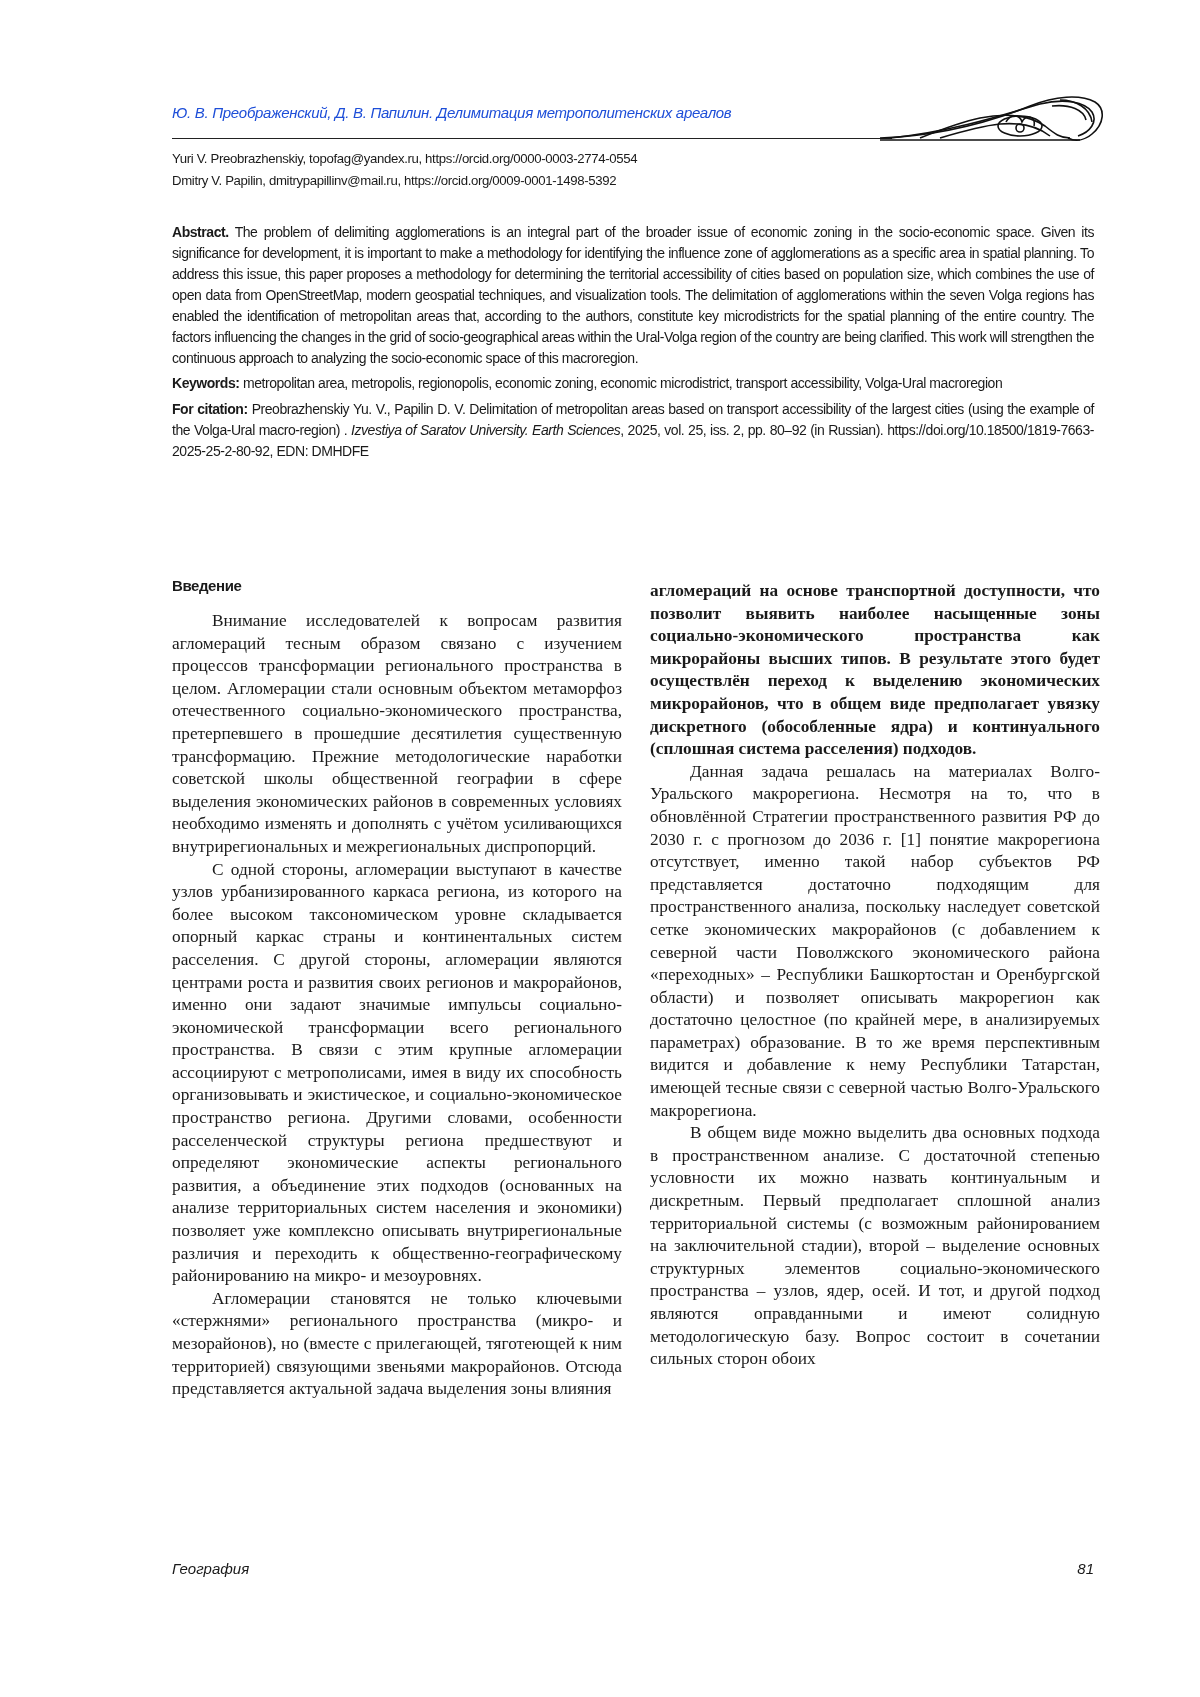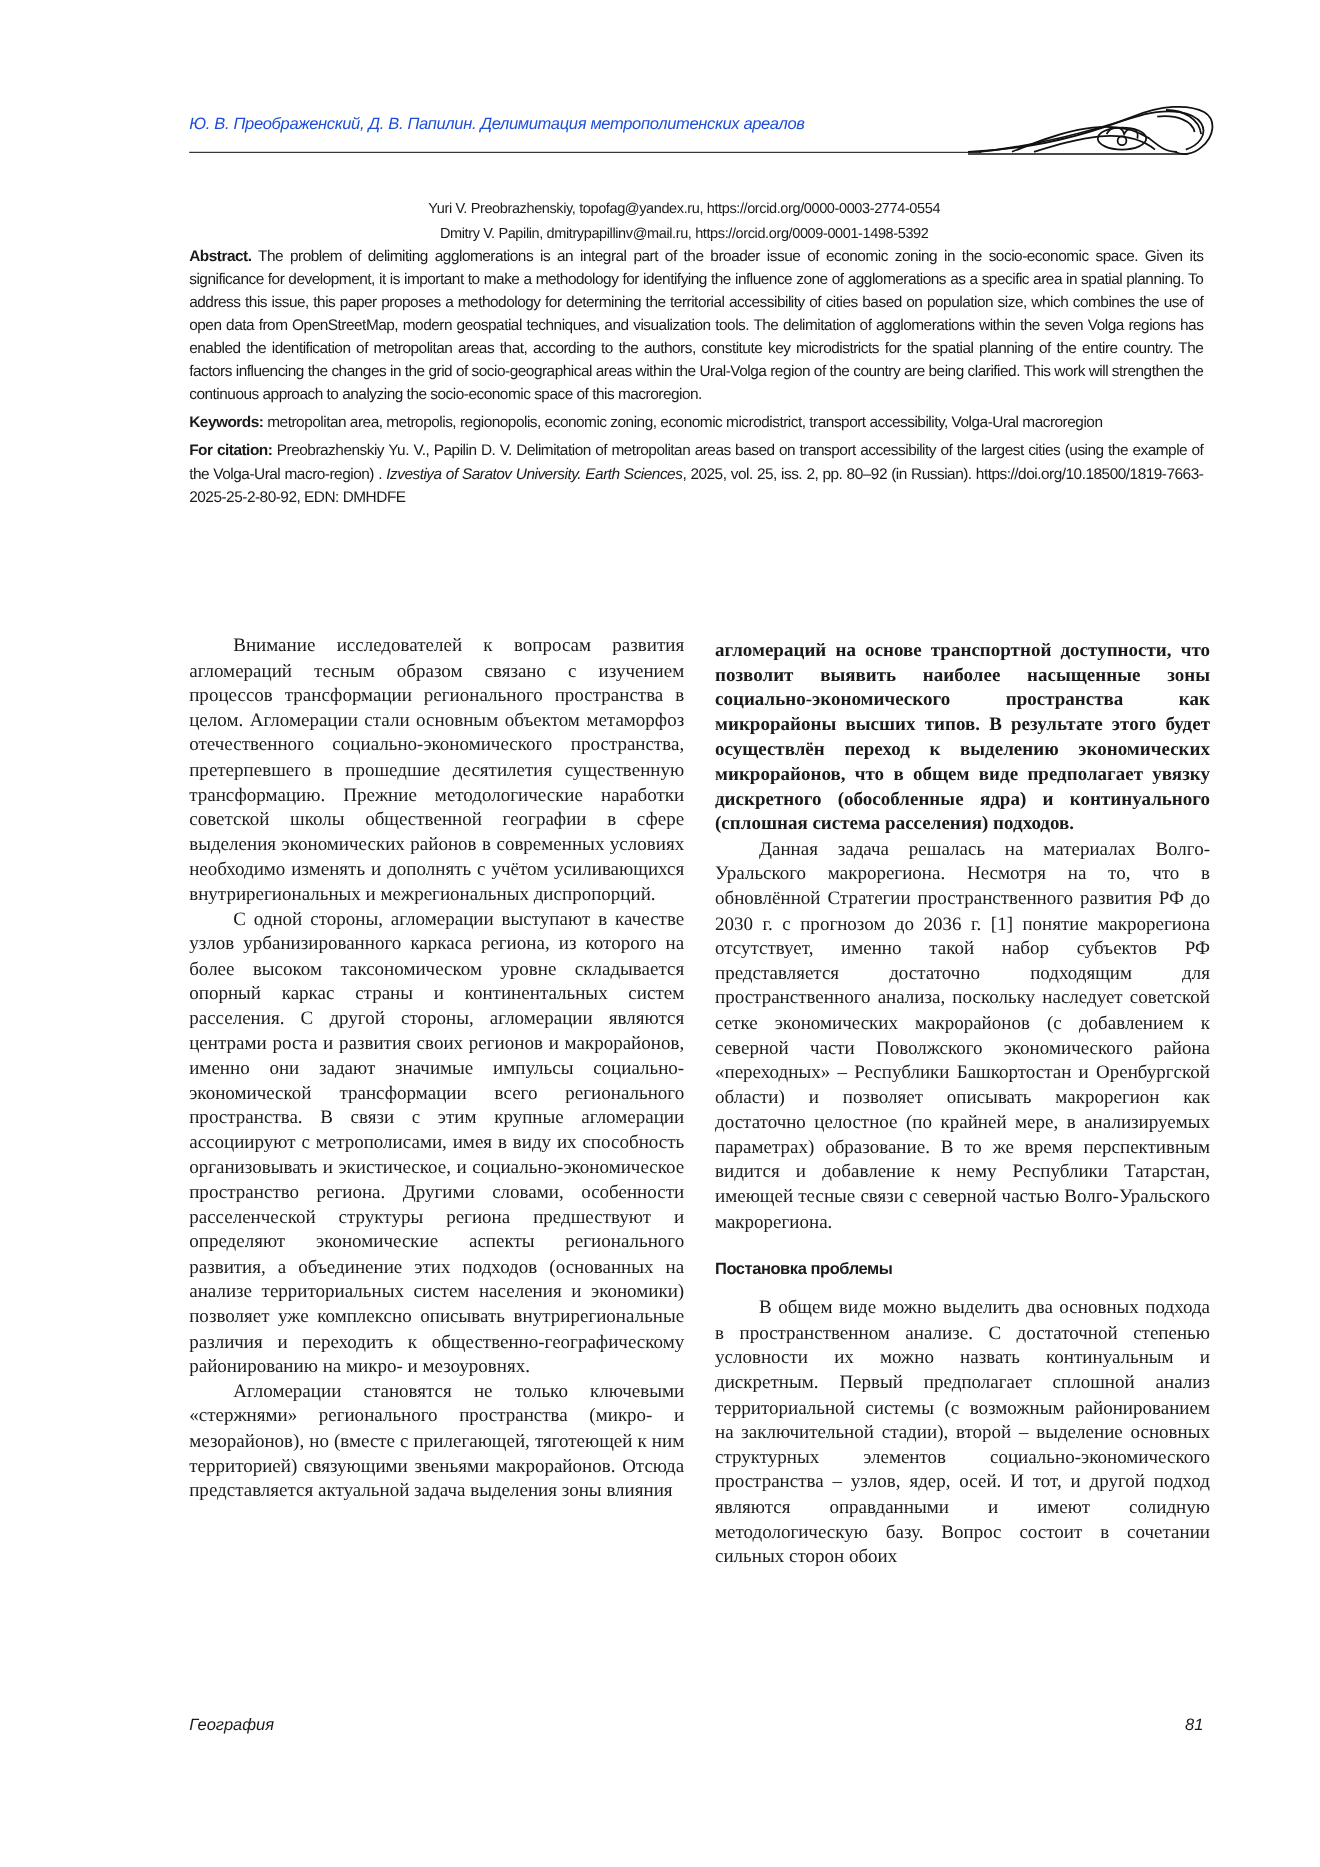--- a/index.html
+++ b/index.html
@@ -5,21 +5,21 @@
   html, body { margin: 0; padding: 0; background: #ffffff; }
   body { width: 1200px; height: 1697px; position: relative; overflow: hidden; color: #1a1a1a; }
   .sans { font-family: "Liberation Sans", "DejaVu Sans", sans-serif; }
   .serif { font-family: "Liberation Serif", "DejaVu Serif", serif; }
 
   #running-header { position: absolute; left: 172px; top: 100px; width: 930px; height: 50px; }
   #running-header .title { position: absolute; left: 0; top: 4px; font-size: 15px; font-style: italic; letter-spacing: -0.3px; color: #1d4ed8; white-space: nowrap; }
   #running-header .rule { position: absolute; left: 0; top: 38px; width: 720px; border-top: 1.3px solid #222; }
   #running-header svg { position: absolute; left: 708px; top: -8px; }
 
-  #authors { position: absolute; left: 172px; top: 179px; width: 900px; font-size: 13.2px; line-height: 22px; letter-spacing: -0.35px; text-align: center; }
+  #authors { position: absolute; left: 172px; top: 148px; width: 900px; font-size: 13.2px; line-height: 22px; letter-spacing: -0.35px; }
   #authors div { white-space: nowrap; }
 
   #abstract-block { position: absolute; left: 172px; top: 222px; width: 922px; font-size: 14px; line-height: 21px; text-align: justify; letter-spacing: -0.45px; }
   #abstract-block p { margin: 0 0 4px 0; }
   #abstract-block b { font-weight: bold; }
   #abstract-block .cit { margin-top: 5px; }
   #abstract-block .license { margin-top: 8px; }
 
   .column { position: absolute; top: 576px; width: 450px; font-size: 17.3px; line-height: 22.6px; text-align: justify; }
   #col-left { left: 172px; }
@@ -59,28 +59,28 @@
   <div>Dmitry V. Papilin, dmitrypapillinv@mail.ru, https://orcid.org/0009-0001-1498-5392</div>
 </div>
 
 <div id="abstract-block" class="sans">
   <p><b>Abstract.</b> <span>The problem of delimiting agglomerations is an integral part of the broader issue of economic zoning in the socio-economic space. Given its significance for development, it is important to make a methodology for identifying the influence zone of agglomerations as a specific area in spatial planning. To address this issue, this paper proposes a methodology for determining the territorial accessibility of cities based on population size, which combines the use of open data from OpenStreetMap, modern geospatial techniques, and visualization tools. The delimitation of agglomerations within the seven Volga regions has enabled the identification of metropolitan areas that, according to the authors, constitute key microdistricts for the spatial planning of the entire country. The factors influencing the changes in the grid of socio-geographical areas within the Ural-Volga region of the country are being clarified. This work will strengthen the continuous approach to analyzing the socio-economic space of this macroregion.</span></p>
   <p><b>Keywords:</b> <span>metropolitan area, metropolis, regionopolis, economic zoning, economic microdistrict, transport accessibility, Volga-Ural macroregion</span></p>
   <p class="cit"><b>For citation:</b> <span>Preobrazhenskiy Yu. V., Papilin D. V. Delimitation of metropolitan areas based on transport accessibility of the largest cities (using the example of the Volga-Ural macro-region) . </span><i>Izvestiya of Saratov University. Earth Sciences</i><span>, 2025, vol. 25, iss. 2, pp. 80–92 (in Russian). https://doi.org/10.18500/1819-7663-2025-25-2-80-92, EDN:  DMHDFE</span></p>
 </div>
 
 <div id="col-left" class="column serif">
+  <h2>Введение</h2>
   <p>Внимание исследователей к вопросам развития агломераций тесным образом связано с изучением процессов трансформации регионального пространства в целом. Агломерации стали основным объектом метаморфоз отечественного социально-экономического пространства, претерпевшего в прошедшие десятилетия существенную трансформацию. Прежние методологические наработки советской школы общественной географии в сфере выделения экономических районов в современных условиях необходимо изменять и дополнять с учётом усиливающихся внутрирегиональных и межрегиональных диспропорций.</p>
   <p>С одной стороны, агломерации выступают в качестве узлов урбанизированного каркаса региона, из которого на более высоком таксономическом уровне складывается опорный каркас страны и континентальных систем расселения. С другой стороны, агломерации являются центрами роста и развития своих регионов и макрорайонов, именно они задают значимые импульсы социально-экономической трансформации всего регионального пространства. В связи с этим крупные агломерации ассоциируют с метрополисами, имея в виду их способность организовывать и экистическое, и социально-экономическое пространство региона. Другими словами, особенности расселенческой структуры региона предшествуют и определяют экономические аспекты регионального развития, а объединение этих подходов (основанных на анализе территориальных систем населения и экономики) позволяет уже комплексно описывать внутрирегиональные различия и переходить к общественно-географическому районированию на микро- и мезоуровнях.</p>
   <p>Агломерации становятся не только ключевыми «стержнями» регионального пространства (микро- и мезорайонов), но (вместе с прилегающей, тяготеющей к ним территорией) связующими звеньями макрорайонов. Отсюда представляется актуальной задача выделения зоны влияния</p>
 </div>
 
 <div id="col-right" class="column serif">
   <p class="noindent">агломераций на основе транспортной доступности, что позволит выявить наиболее насыщенные зоны социально-экономического пространства как микрорайоны высших типов. В результате этого будет осуществлён переход к выделению экономических микрорайонов, что в общем виде предполагает увязку дискретного (обособленные ядра) и континуального (сплошная система расселения) подходов.</p>
   <p>Данная задача решалась на материалах Волго-Уральского макрорегиона. Несмотря на то, что в обновлённой Стратегии пространственного развития РФ до 2030 г. с прогнозом до 2036 г. [1] понятие макрорегиона отсутствует, именно такой набор субъектов РФ представляется достаточно подходящим для пространственного анализа, поскольку наследует советской сетке экономических макрорайонов (с добавлением к северной части Поволжского экономического района «переходных» – Республики Башкортостан и Оренбургской области) и позволяет описывать макрорегион как достаточно целостное (по крайней мере, в анализируемых параметрах) образование. В то же время перспективным видится и добавление к нему Республики Татарстан, имеющей тесные связи с северной частью Волго-Уральского макрорегиона.</p>
-  <h2>Постановка проблемы</h2>
   <p>В общем виде можно выделить два основных подхода в пространственном анализе. С достаточной степенью условности их можно назвать континуальным и дискретным. Первый предполагает сплошной анализ территориальной системы (с возможным районированием на заключительной стадии), второй – выделение основных структурных элементов социально-экономического пространства – узлов, ядер, осей. И тот, и другой подход являются оправданными и имеют солидную методологическую базу. Вопрос состоит в сочетании сильных сторон обоих</p>
 </div>
 
 <div id="footer" class="sans">
   <span class="left">География</span>
   <span class="right">81</span>
 </div>
 
 </body></html>

